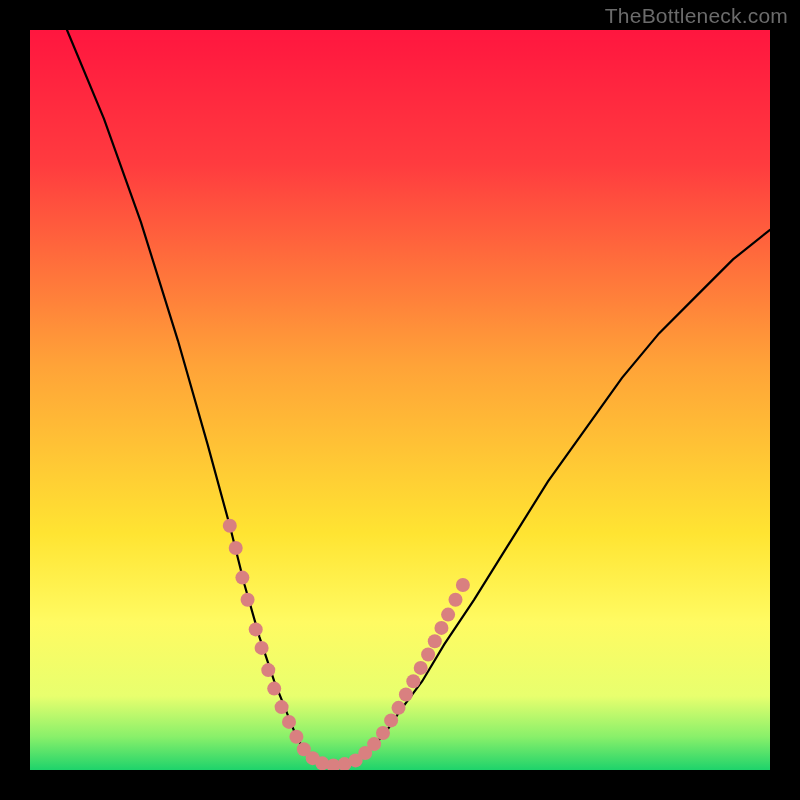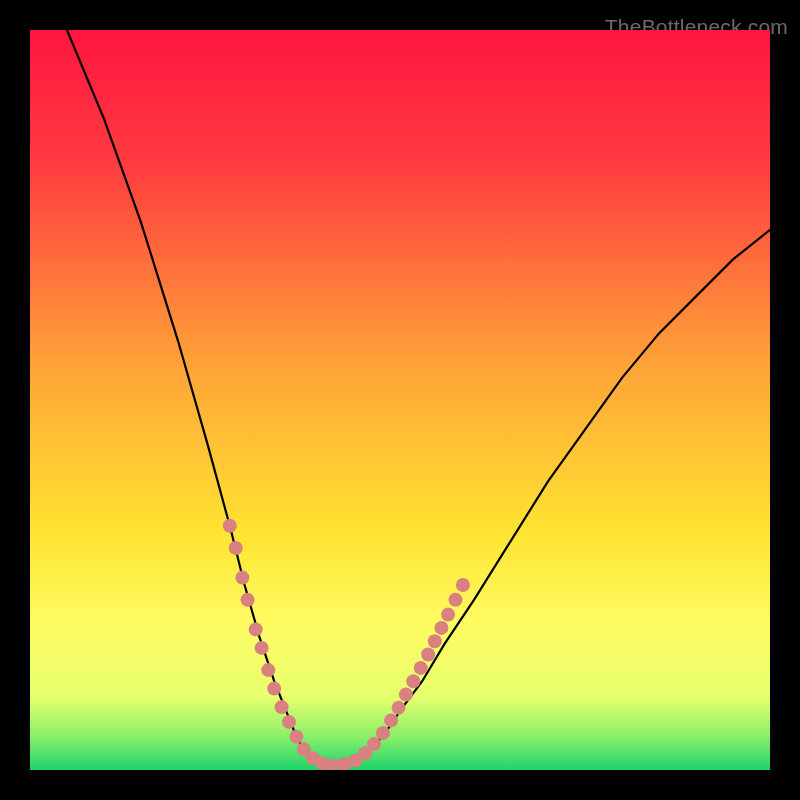--- a/index.html
+++ b/index.html
@@ -33,21 +33,21 @@
     height: 100%;
   }
   .svg-layer {
     position: absolute;
     top: 0; left: 0;
     width: 100%;
     height: 100%;
   }
   .watermark {
     position: absolute;
-    top: 15px;
+    top: 4px;
     right: 12px;
     color: #6b6b6b;
     font-size: 21px;
     font-weight: 500;
     letter-spacing: 0.2px;
     user-select: none;
   }
 </style>
 </head>
 <body>

